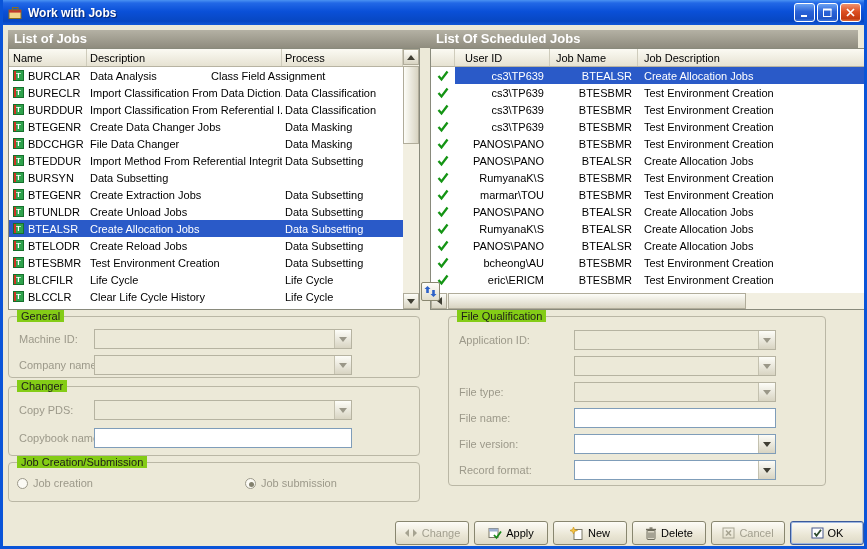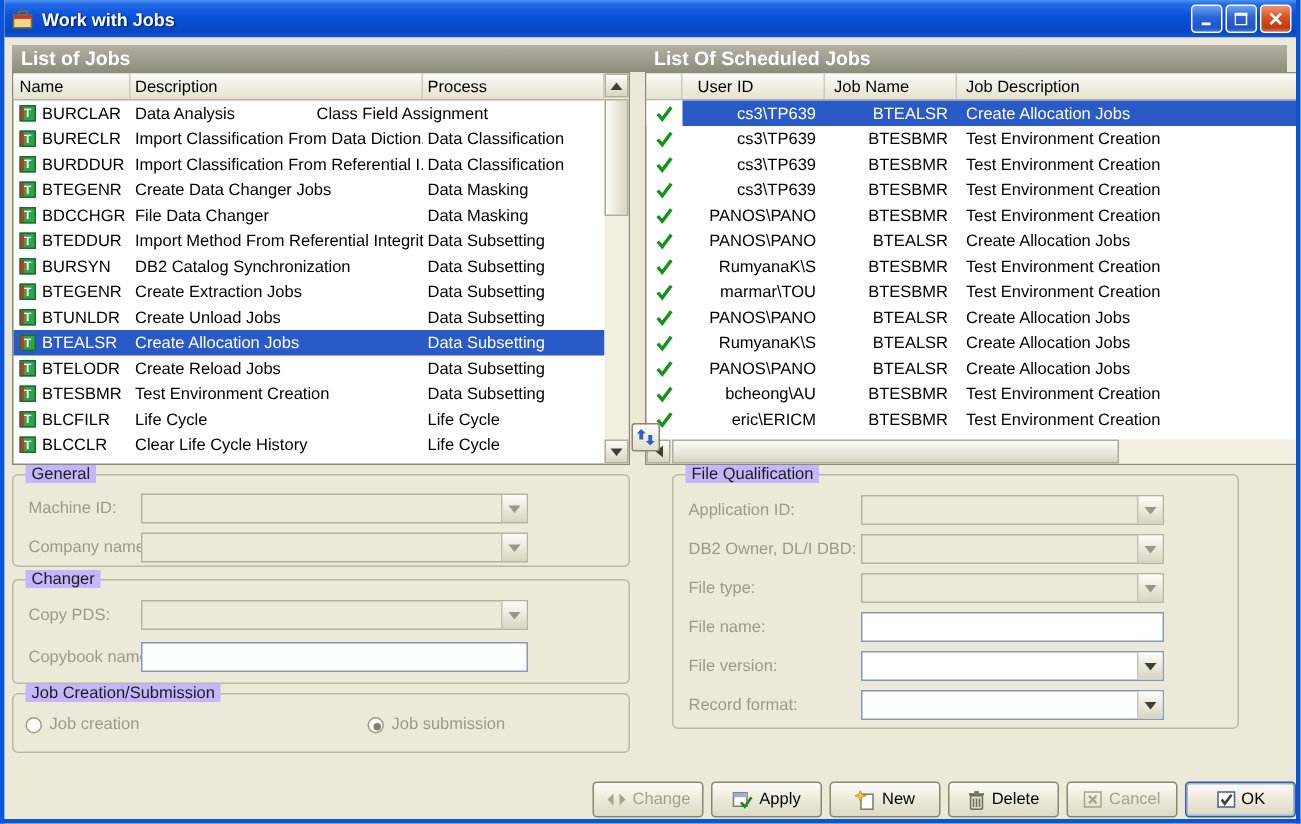--- a/index.html
+++ b/index.html
@@ -56,21 +56,21 @@
   .arr.a-up{border-bottom:5px solid #3f3e33;border-top:none}
   .arr.a-down{border-top:5px solid #3f3e33;border-bottom:none}
   .arr.a-left{border-right:5px solid #3f3e33;border-left:none}
   .arr.a-right{border-left:5px solid #3f3e33;border-right:none}
   
   #transfer-btn{position:absolute;left:418px;top:257px;width:19px;height:19px;z-index:4;
     background:linear-gradient(#fdfcf7,#e2decd);border:1px solid #88866f;border-radius:2px;
     display:flex;align-items:center;justify-content:center;padding:0}
   
   .groupbox{position:absolute;border:1px solid #bab7a5;border-radius:4px}
-  .gb-title{position:absolute;top:-7px;left:8px;background:#c4b5fd;padding:0 4px;color:#1d1d18}
+  .gb-title{position:absolute;top:-7px;left:8px;background:#84cc16;padding:0 4px;color:#1d1d18}
   #gb-general{left:5px;top:291px;width:412px;height:62px}
   #gb-copybook{left:5px;top:361px;width:412px;height:70px}
   #gb-jobsub{left:5px;top:437px;width:412px;height:40px}
   #gb-fileq{left:445px;top:291px;width:378px;height:170px}
   .flabel{position:absolute;left:10px;height:20px;line-height:20px;color:#9c998a}
   .fctrl{position:absolute;height:20px}
   .lgroup .fctrl{left:85px;width:258px}
   #gb-fileq .fctrl{left:125px;width:202px}
   .combo{display:flex;height:20px;border:1px solid #b6b3a1;background:#ece9d8}
   .combo.enabled{border-color:#7f9db9;background:#fff}
@@ -184,21 +184,20 @@
               <span>BTEDDUR</span>
             </span>
             <span class="cell c-desc">Import Method From Referential Integrity</span>
             <span class="cell c-proc">Data Subsetting</span>
           </div>
           <div class="lv-row">
             <span class="cell c-name">
               <i class="job-icon">T</i>
               <span>BURSYN</span>
             </span>
-            <span class="cell c-desc">DB2 Catalog Synchronization</span>
             <span class="cell c-proc">Data Subsetting</span>
           </div>
           <div class="lv-row">
             <span class="cell c-name">
               <i class="job-icon">T</i>
               <span>BTEGENR</span>
             </span>
             <span class="cell c-desc">Create Extraction Jobs</span>
             <span class="cell c-proc">Data Subsetting</span>
           </div>
@@ -478,21 +477,20 @@
       <span class="gb-title">File Qualification</span>
 
       <span class="flabel" style="top:13px">Application ID:</span>
       <span class="fctrl combo disabled" style="top:13px">
         <span class="combo-val"></span>
         <span class="combo-btn">
             <i class="arr a-down"></i>
           </span>
       </span>
 
-      <span class="flabel" style="top:39px">DB2 Owner, DL/I DBD:</span>
       <span class="fctrl combo disabled" style="top:39px">
         <span class="combo-val"></span>
         <span class="combo-btn">
             <i class="arr a-down"></i>
           </span>
       </span>
 
       <span class="flabel" style="top:65px">File type:</span>
       <span class="fctrl combo disabled" style="top:65px">
         <span class="combo-val"></span>

